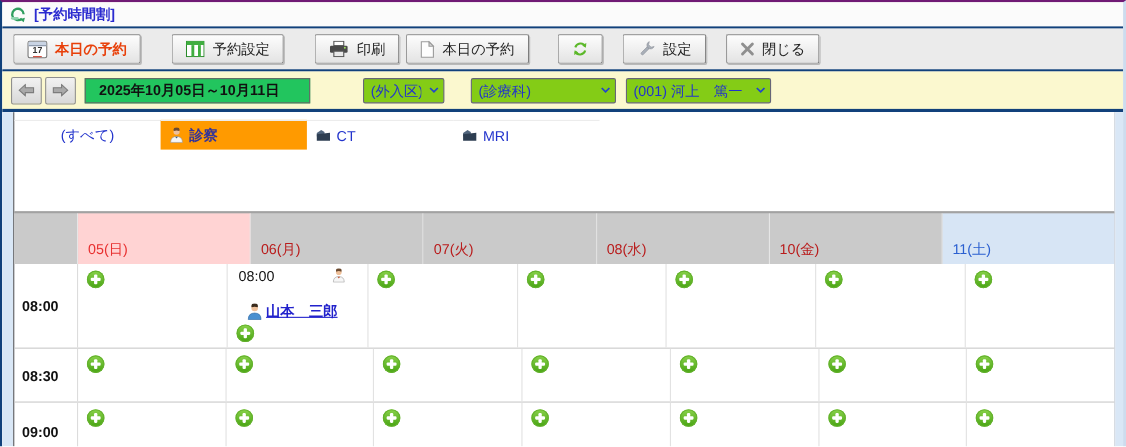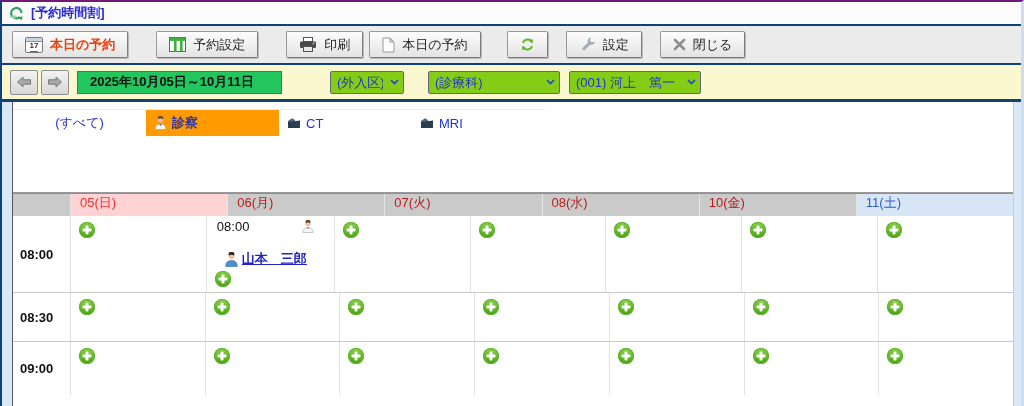--- a/index.html
+++ b/index.html
@@ -71,21 +71,21 @@
   .filter-area{ height:91px; border-bottom:1px solid #9a9a9a; flex:0 0 auto; }
   .filter-row{ display:flex; margin-top:7px; }
   .ftab{
     width:133px; height:27px; display:flex; align-items:center; gap:5px; cursor:pointer;
     color:#2233cc; font-size:13px; border-top:1px solid #ececec; padding-left:8px;
   }
   .ftab.center{ justify-content:center; padding-left:0; }
   .ftab.active{ background:#ff9a00; color:#333399; font-weight:bold; }
   
   .grid{ flex:1; display:flex; flex-direction:column; min-height:0; }
-  .hrow{ display:flex; height:23px; flex:0 0 auto; background:#cacaca; border-top:1px solid #8f8f8f; }
+  .hrow{ display:flex; height:47px; flex:0 0 auto; background:#cacaca; border-top:1px solid #8f8f8f; }
   .hcell{
     flex:1; background:#cacaca; border-right:1px solid #e6e6e6;
     display:flex; align-items:flex-end; padding:0 0 4px 9px; font-size:13px; color:#b91c1c;
   }
   .hcell.corner{ flex:0 0 58px; }
   .hcell.sun{ background:#ffd3d3; color:#e83030; }
   .hcell.sat{ background:#d7e5f5; color:#2a5fd0; }
   .trow{ display:flex; border-bottom:1px solid #c9c9c9; flex:0 0 auto; }
   .trow.r1{ height:77px; } .trow.r2{ height:49px; } .trow.r3{ height:53px; border-bottom:none; }
   .tcell{

